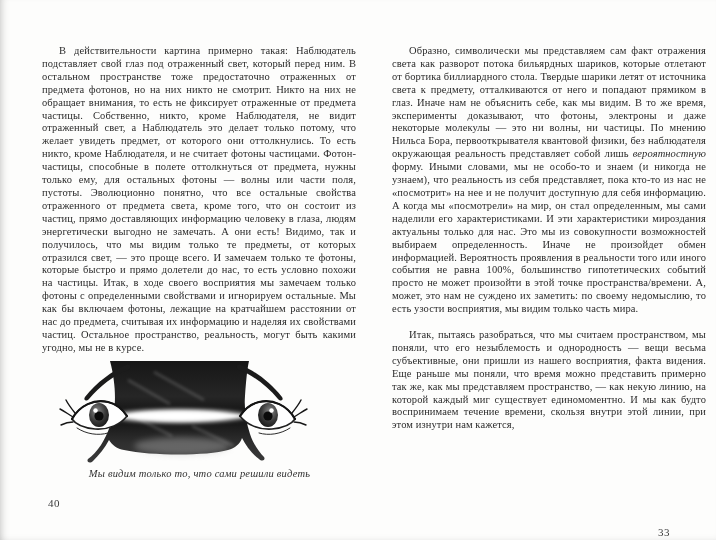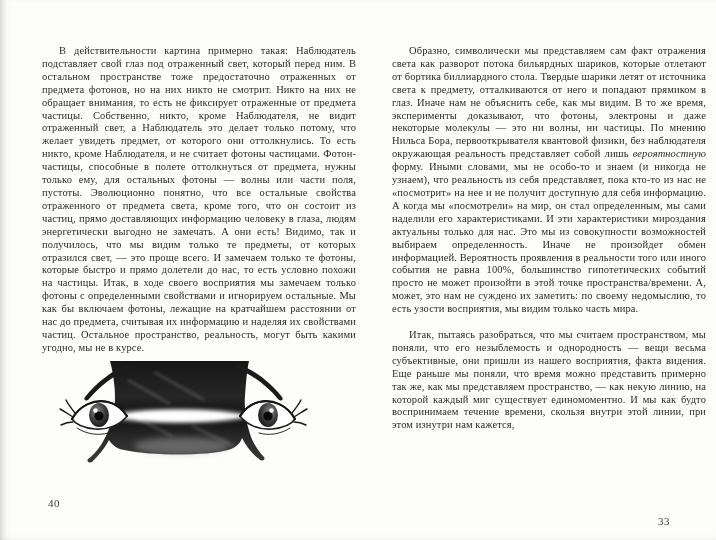--- a/index.html
+++ b/index.html
@@ -42,21 +42,21 @@
     color:#303030;
     letter-spacing:.2px;
   }
   .pagenum{
     position:absolute;
     font-size:11px;
     color:#3a3a3a;
     letter-spacing:.5px;
   }
   .pagenum-left{left:48px;top:497px;}
-  .pagenum-right{left:658px;top:515px;text-align:center;}
+  .pagenum-right{left:658px;top:526px;text-align:center;}
 </style>
 </head>
 <body>
 
 <div class="spread">
 
   <div class="page page-left">
     <p><span>В действительности картина примерно такая: Наблюдатель подставляет свой глаз под отраженный свет, который перед ним. В остальном пространстве тоже предостаточно отраженных от предмета фотонов, но на них никто не смотрит. Никто на них не обращает внимания, то есть не фиксирует отраженные от предмета частицы. Собственно, никто, кроме Наблюдателя, не видит отраженный свет, а Наблюдатель это делает только потому, что желает увидеть предмет, от которого они оттолкнулись. То есть никто, кроме Наблюдателя, и не считает фотоны частицами. Фотон-частицы, способные в полете оттолкнуться от предмета, нужны только ему, для остальных фотоны — волны или части поля, пустоты. Эволюционно понятно, что все остальные свойства отраженного от предмета света, кроме того, что он состоит из частиц, прямо доставляющих информацию человеку в глаза, людям энергетически выгодно не замечать. А они есть! Видимо, так и получилось, что мы видим только те предметы, от которых отразился свет, — это проще всего. И замечаем только те фотоны, которые быстро и прямо долетели до нас, то есть условно похожи на частицы. Итак, в ходе своего восприятия мы замечаем только фотоны с определенными свойствами и </span><span class="em-italic">игнорируем</span><span> остальные. Мы как бы </span><span class="em-italic">включаем</span><span> фотоны, лежащие на кратчайшем расстоянии от нас до предмета, считывая их информацию и наделяя их свойствами частиц. Остальное пространство, реальность, могут быть какими угодно, мы не в курсе.</span></p>
   </div>
 
@@ -136,20 +136,21 @@
         <ellipse cx="137" cy="58" rx="68" ry="3.2" fill="#ffffff" filter="url(#soft)"></ellipse>
       </g>
 
       <g>
         <use href="#eye-unit"></use>
       </g>
       <g transform="translate(283,0) scale(-1,1)">
         <use href="#eye-unit"></use>
       </g>
     </svg>
+    <figcaption>Мы видим только то, что сами решили видеть</figcaption>
   </figure>
 
   <div class="pagenum pagenum-left">40</div>
 
   <div class="page page-right">
     <p><span>Образно, символически мы представляем сам факт отражения света как разворот потока бильярдных шариков, которые отлетают от бортика биллиардного стола. Твердые шарики летят от источника света к предмету, отталкиваются от него и попадают прямиком в глаз. Иначе нам не объяснить себе, как мы видим. В то же время, эксперименты доказывают, что фотоны, электроны и даже некоторые молекулы — это ни волны, ни частицы. По мнению Нильса Бора, первооткрывателя квантовой физики, без наблюдателя окружающая реальность представляет собой лишь </span><span class="em-bolditalic">вероятностную</span><span> форму. Иными словами, мы не особо-то и знаем (и никогда не узнаем), что реальность из себя представляет, пока кто-то из нас не «посмотрит» на нее и не получит доступную для себя информацию. А когда мы «посмотрели» на мир, он стал определенным, мы сами наделили его характеристиками. И эти характеристики мироздания актуальны только для нас. Это мы из совокупности возможностей выбираем определенность. Иначе не произойдет обмен информацией. Вероятность проявления в реальности того или иного события не равна 100%, большинство гипотетических событий просто не может произойти в этой точке пространства/времени. А, может, это нам не суждено их заметить: по своему недомыслию, то есть узости восприятия, мы видим только часть мира.</span></p>
     <p>Итак, пытаясь разобраться, что мы считаем пространством, мы поняли, что его незыблемость и однородность — вещи весьма субъективные, они пришли из нашего восприятия, факта видения. Еще раньше мы поняли, что время можно представить примерно так же, как мы представляем пространство, — как некую линию, на которой каждый миг существует единомоментно. И мы как будто воспринимаем течение времени, скользя внутри этой линии, при этом изнутри нам кажется,</p>
   </div>
 
   <div class="pagenum pagenum-right">33</div>

